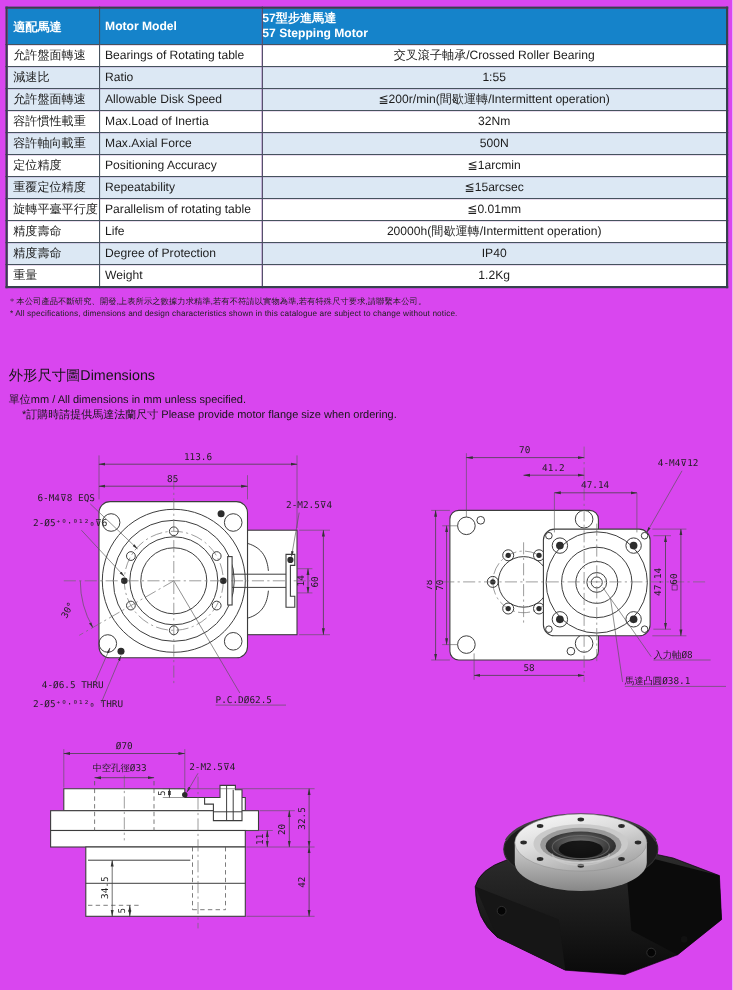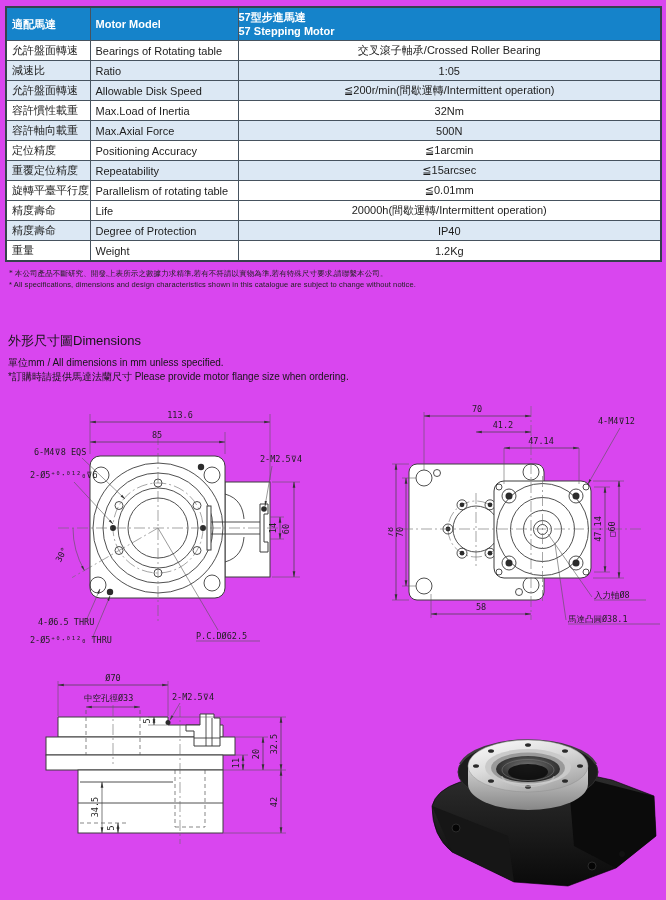--- a/index.html
+++ b/index.html
@@ -17,21 +17,21 @@
   #spec td.c-val{text-align:center;}
   #spec .h .h-model{text-align:left;line-height:14px;padding:1px 0;}
 
   .note{position:absolute;left:9px;font-size:7.5px;color:#222;letter-spacing:.1px;}
   #note-cn{top:269px;font-family:"Liberation Serif",serif;}
   #note-en{top:280px;}
 
   
   #dim-title{position:absolute;left:8px;top:332px;font-size:13px;color:#161616;}
   #dim-unit{position:absolute;left:8px;top:356px;font-size:10px;color:#161616;}
-  #dim-order{position:absolute;left:8px;top:370px;font-size:10px;color:#161616;}
+  #dim-order{position:absolute;left:20px;top:370px;font-size:10px;color:#161616;}
 
   svg{position:absolute;}
   svg text{font-family:"DejaVu Sans Mono",monospace;font-size:8.5px;fill:#1e1e1e;}
   .ln{stroke:#3c3c3c;stroke-width:.9;fill:none;}
   .oln{stroke:#3c3c3c;stroke-width:1;fill:#fff;}
   .thin{stroke:#555;stroke-width:.6;fill:none;}
   .cl{stroke:#6a6a6a;stroke-width:.6;fill:none;stroke-dasharray:11 3 2 3;}
   .hid{stroke:#555;stroke-width:.7;fill:none;stroke-dasharray:4 3;}
   .dm{stroke:#444;stroke-width:.7;fill:none;}
   .xt{stroke:#555;stroke-width:.55;fill:none;}
@@ -58,21 +58,21 @@
       </td>
     </tr>
     <tr>
           <td class="c-cn">允許盤面轉速</td>
           <td>Bearings of Rotating table</td>
           <td class="c-val">交叉滾子軸承/Crossed Roller Bearing</td>
         </tr>
     <tr class="alt">
           <td class="c-cn">減速比</td>
           <td>Ratio</td>
-          <td class="c-val">1:05</td>
+          <td class="c-val">1:55</td>
         </tr>
     <tr class="alt">
           <td class="c-cn">允許盤面轉速</td>
           <td>Allowable Disk Speed</td>
           <td class="c-val">≦200r/min(間歇運轉/Intermittent operation)</td>
         </tr>
     <tr>
           <td class="c-cn">容許慣性載重</td>
           <td>Max.Load of Inertia</td>
           <td class="c-val">32Nm</td>

